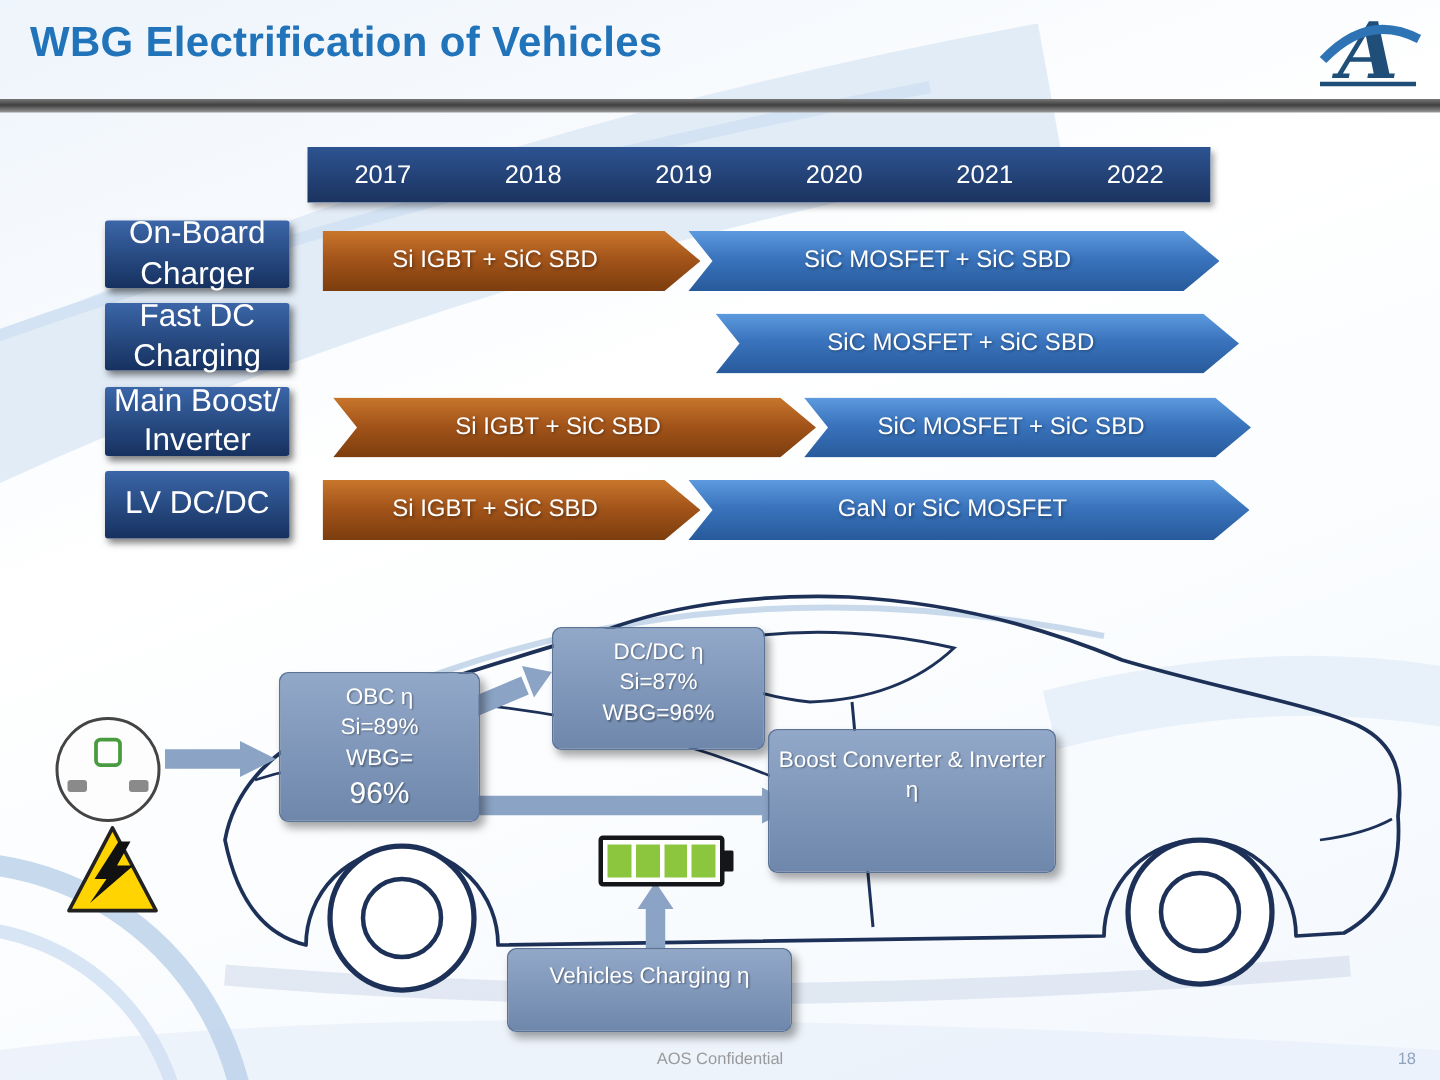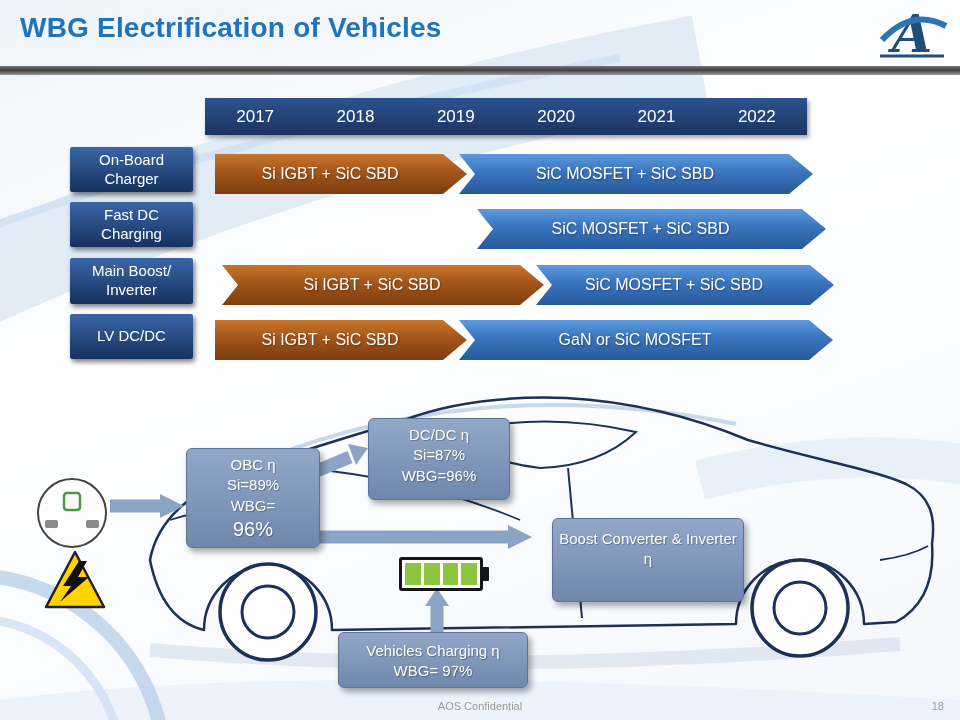--- a/index.html
+++ b/index.html
@@ -26,21 +26,21 @@
   .year-bar {
     position:absolute; left:205px; top:98px; width:602px; height:37px; z-index:3;
     display:flex; align-items:center; color:#fff; font-size:17px;
     background:linear-gradient(180deg,#2d5391,#1b335f);
     box-shadow:2px 3px 4px rgba(0,0,0,.35);
   }
   .year-bar span { flex:1; text-align:center; }
   .row-label {
     position:absolute; left:70px; width:123px; z-index:3;
     display:flex; align-items:center; justify-content:center; text-align:center;
-    color:#fff; font-size:15px; line-height:1.25; padding:2px;
+    color:#fff; font-size:21px; line-height:1.25; padding:2px;
     background:linear-gradient(180deg,#3b66a8,#16315f);
     border-radius:2px; box-shadow:2px 3px 5px rgba(0,0,0,.5);
   }
   #rl1 { top:147px; height:45px; }
   #rl2 { top:202px; height:45px; }
   #rl3 { top:258px; height:46px; }
   #rl4 { top:314px; height:45px; }
 
   .tl-arrow {
     position:absolute; height:40px; z-index:1;
@@ -80,21 +80,21 @@
     position:absolute; z-index:4; color:#fff; text-align:center;
     background:linear-gradient(180deg,#92a8c9,#6e87ab);
     border:1px solid #5c7398; border-radius:6px;
     box-shadow:3px 4px 6px rgba(0,0,0,.35);
     padding:6px 4px; font-size:15px; line-height:1.35;
     text-shadow:1px 1px 1px rgba(0,0,0,.3);
   }
   .callout .big { font-size:20px; }
   #co-obc      { left:186px; top:448px; width:134px; height:100px; }
   #co-dcdc     { left:368px; top:418px; width:142px; height:82px; }
-  #co-boost    { left:552px; top:486px; width:192px; height:84px; padding-top:10px;margin-top:32px; }
+  #co-boost    { left:512px; top:486px; width:192px; height:96px; padding-top:10px; }
   #co-wireless { left:338px; top:632px; width:190px; height:56px; padding-top:8px; }
   #co-boost .vline { margin-top:8px; }
 
   
   .conf { position:absolute; left:0; right:0; bottom:8px; text-align:center;
           color:#9a9a9a; font-size:11px; z-index:5; }
   .pagenum { position:absolute; right:16px; bottom:8px; color:#8fa3bd; font-size:11px; z-index:5; }
 </style>
 </head>
 <body>
@@ -211,17 +211,16 @@
   <div>Si=87%</div>
   <div>WBG=96%</div>
 </div>
 
 <div id="co-boost" class="callout">
   <div>Boost Converter &amp; Inverter η</div>
 </div>
 
 <div id="co-wireless" class="callout">
   <div>Vehicles Charging η</div>
-  <div>WBG= 97%</div>
 </div>
 
 <div class="conf">AOS Confidential</div>
 <div class="pagenum">18</div>
 
 </body></html>

